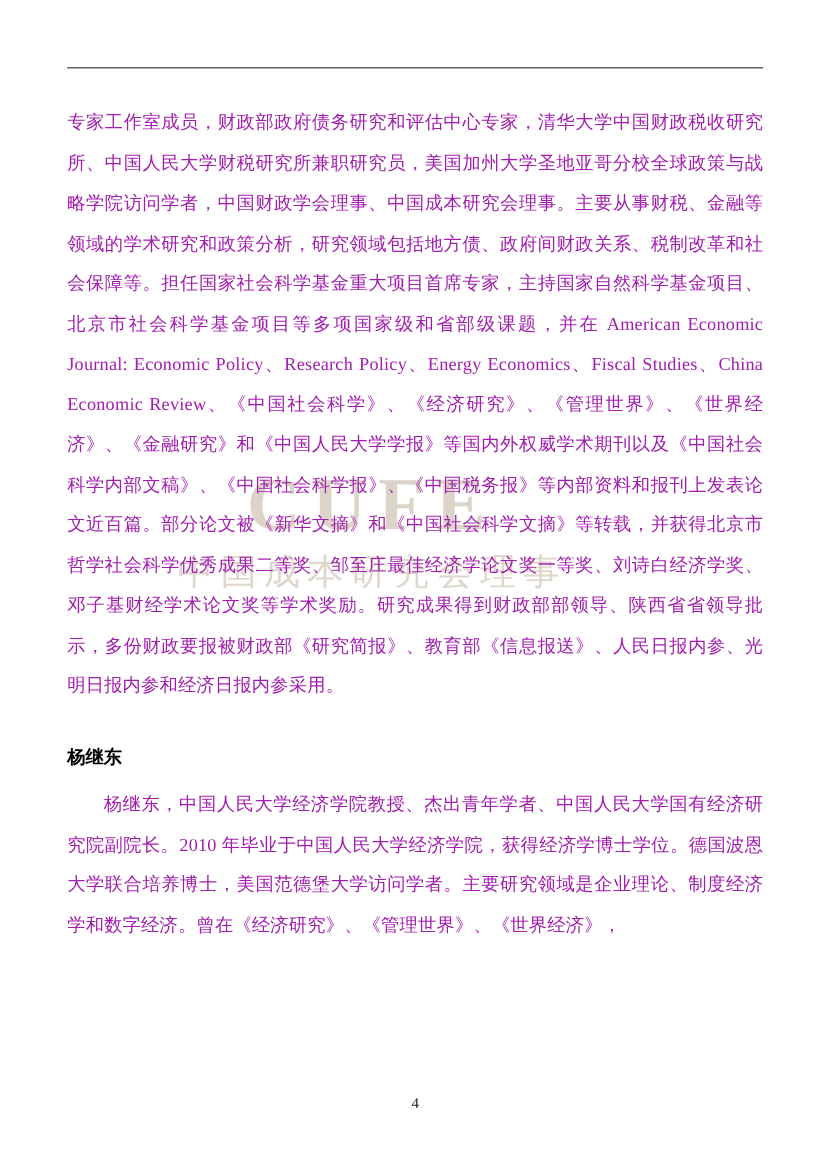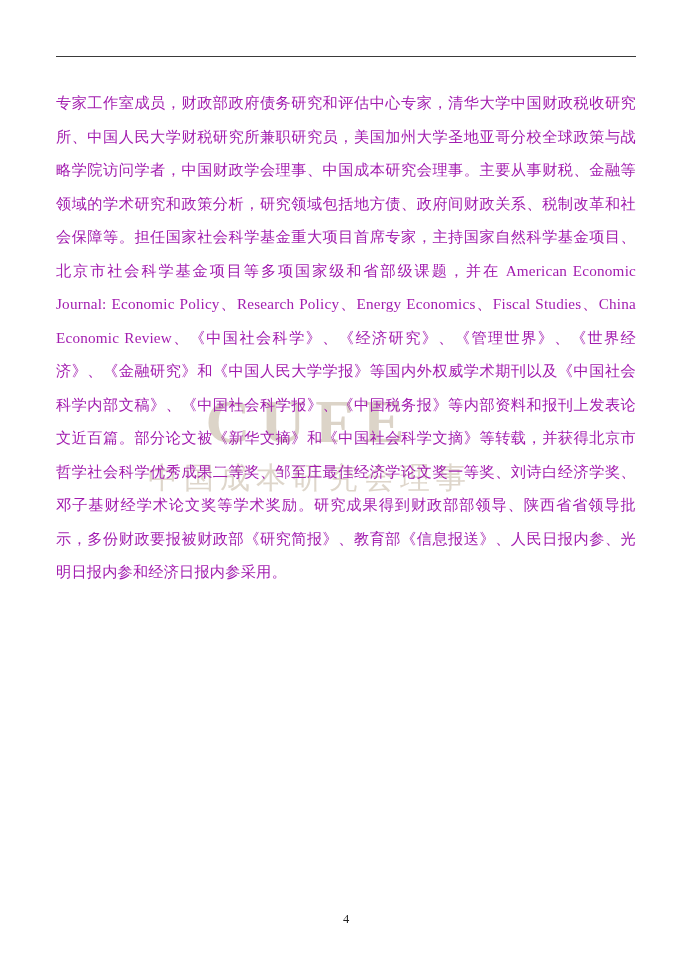--- a/index.html
+++ b/index.html
@@ -123,20 +123,22 @@
   </div>
 
   <div class="content">
 
     <div class="top-rule"></div>
 
     <div class="body-area">
 
       <p class="para">专家工作室成员，财政部政府债务研究和评估中心专家，清华大学中国财政税收研究所、中国人民大学财税研究所兼职研究员，美国加州大学圣地亚哥分校全球政策与战略学院访问学者，中国财政学会理事、中国成本研究会理事。主要从事财税、金融等领域的学术研究和政策分析，研究领域包括地方债、政府间财政关系、税制改革和社会保障等。担任国家社会科学基金重大项目首席专家，主持国家自然科学基金项目、北京市社会科学基金项目等多项国家级和省部级课题，并在 American Economic Journal: Economic Policy、Research Policy、Energy Economics、Fiscal Studies、China Economic Review、《中国社会科学》、《经济研究》、《管理世界》、《世界经济》、《金融研究》和《中国人民大学学报》等国内外权威学术期刊以及《中国社会科学内部文稿》、《中国社会科学报》、《中国税务报》等内部资料和报刊上发表论文近百篇。部分论文被《新华文摘》和《中国社会科学文摘》等转载，并获得北京市哲学社会科学优秀成果二等奖、邹至庄最佳经济学论文奖一等奖、刘诗白经济学奖、邓子基财经学术论文奖等学术奖励。研究成果得到财政部部领导、陕西省省领导批示，多份财政要报被财政部《研究简报》、教育部《信息报送》、人民日报内参、光明日报内参和经济日报内参采用。</p>
 
+      <div class="heading">杨继东</div>
 
+      <p class="para indent">杨继东，中国人民大学经济学院教授、杰出青年学者、中国人民大学国有经济研究院副院长。2010 年毕业于中国人民大学经济学院，获得经济学博士学位。德国波恩大学联合培养博士，美国范德堡大学访问学者。主要研究领域是企业理论、制度经济学和数字经济。曾在《经济研究》、《管理世界》、《世界经济》，</p>
 
     </div>
 
     <div class="page-number">4</div>
 
   </div>
 </div>
 
 </body></html>

